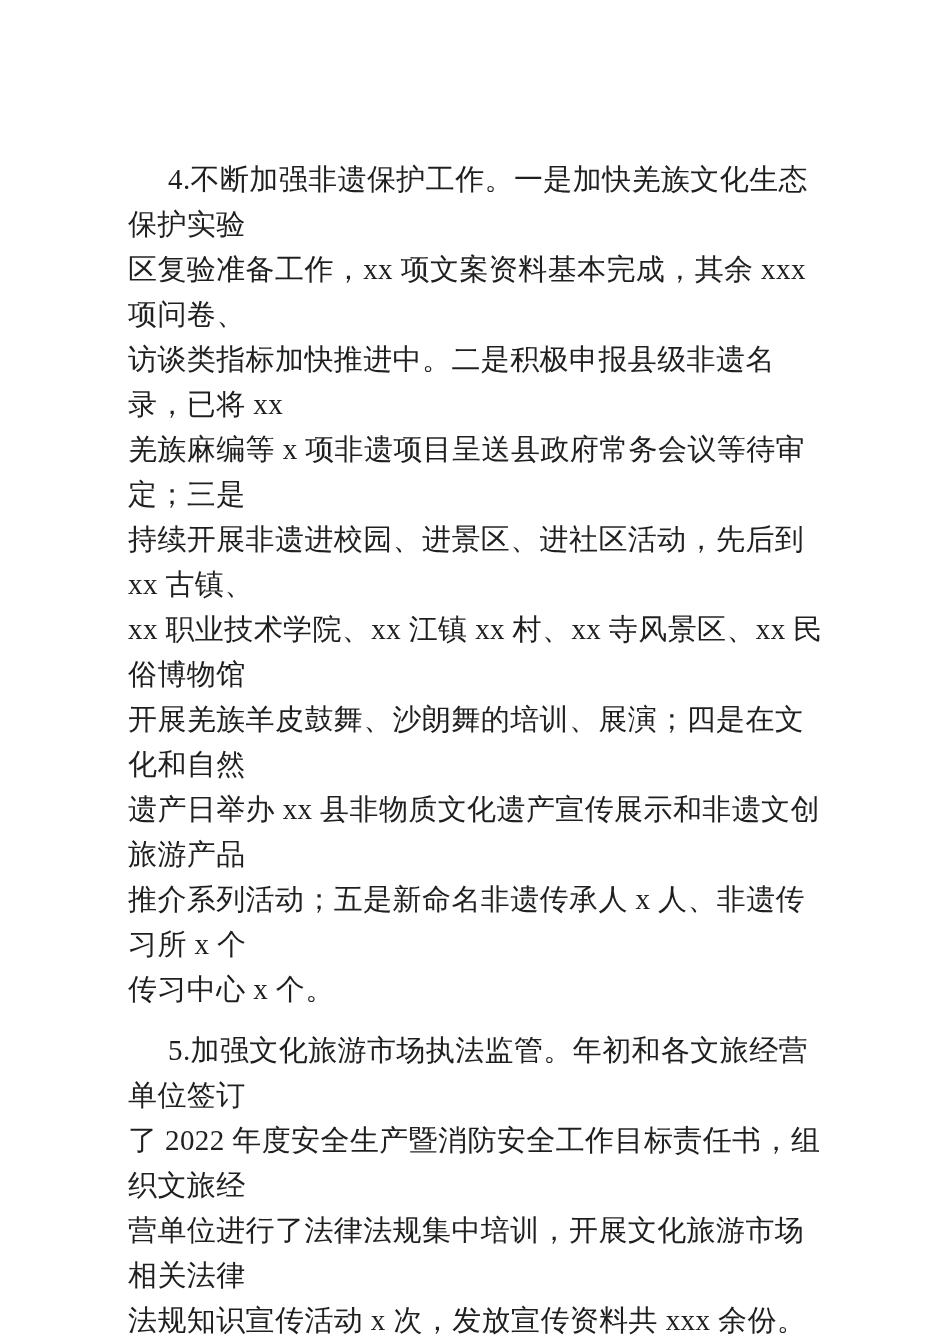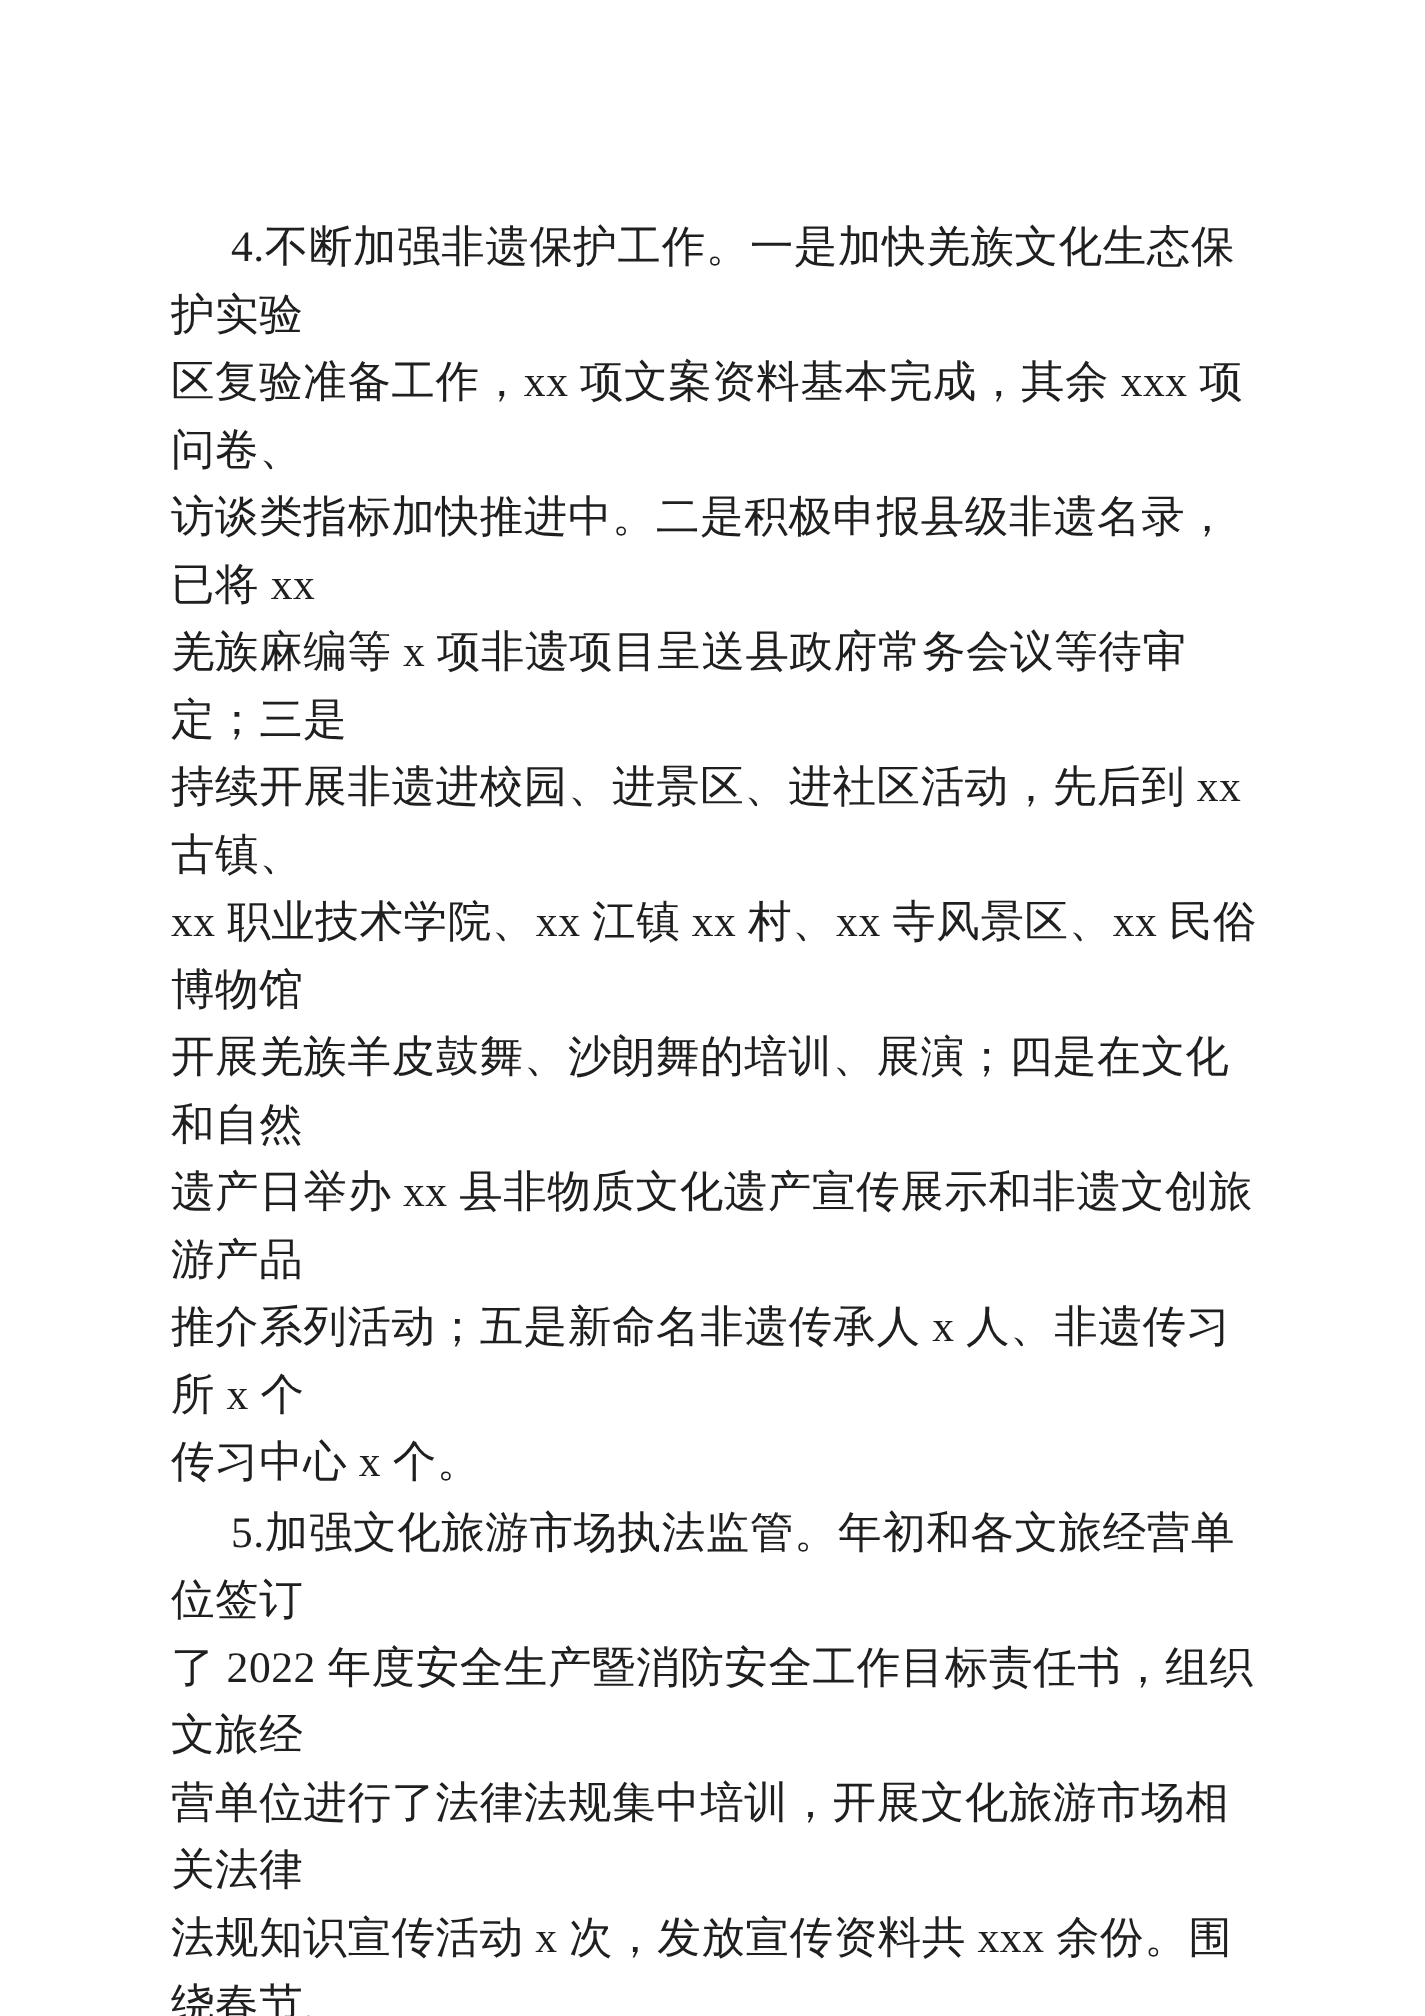--- a/index.html
+++ b/index.html
@@ -19,21 +19,21 @@
     left: 112px;
     top: 141px;
     width: 736px;
     font-family: "Liberation Serif", "DejaVu Serif", serif;
     font-size: 29px;
     line-height: 45px;
     letter-spacing: 0.4px;
     color: #1f1f1f;
   }
   .doc-text p {
-    margin: 2px;
+    margin: 16px;
     padding: 0;
     white-space: pre-line; 
     text-align: left;
   }
   .doc-text p.body {
     text-indent: 40px; 
   }
 </style>
 </head>
 <body>

